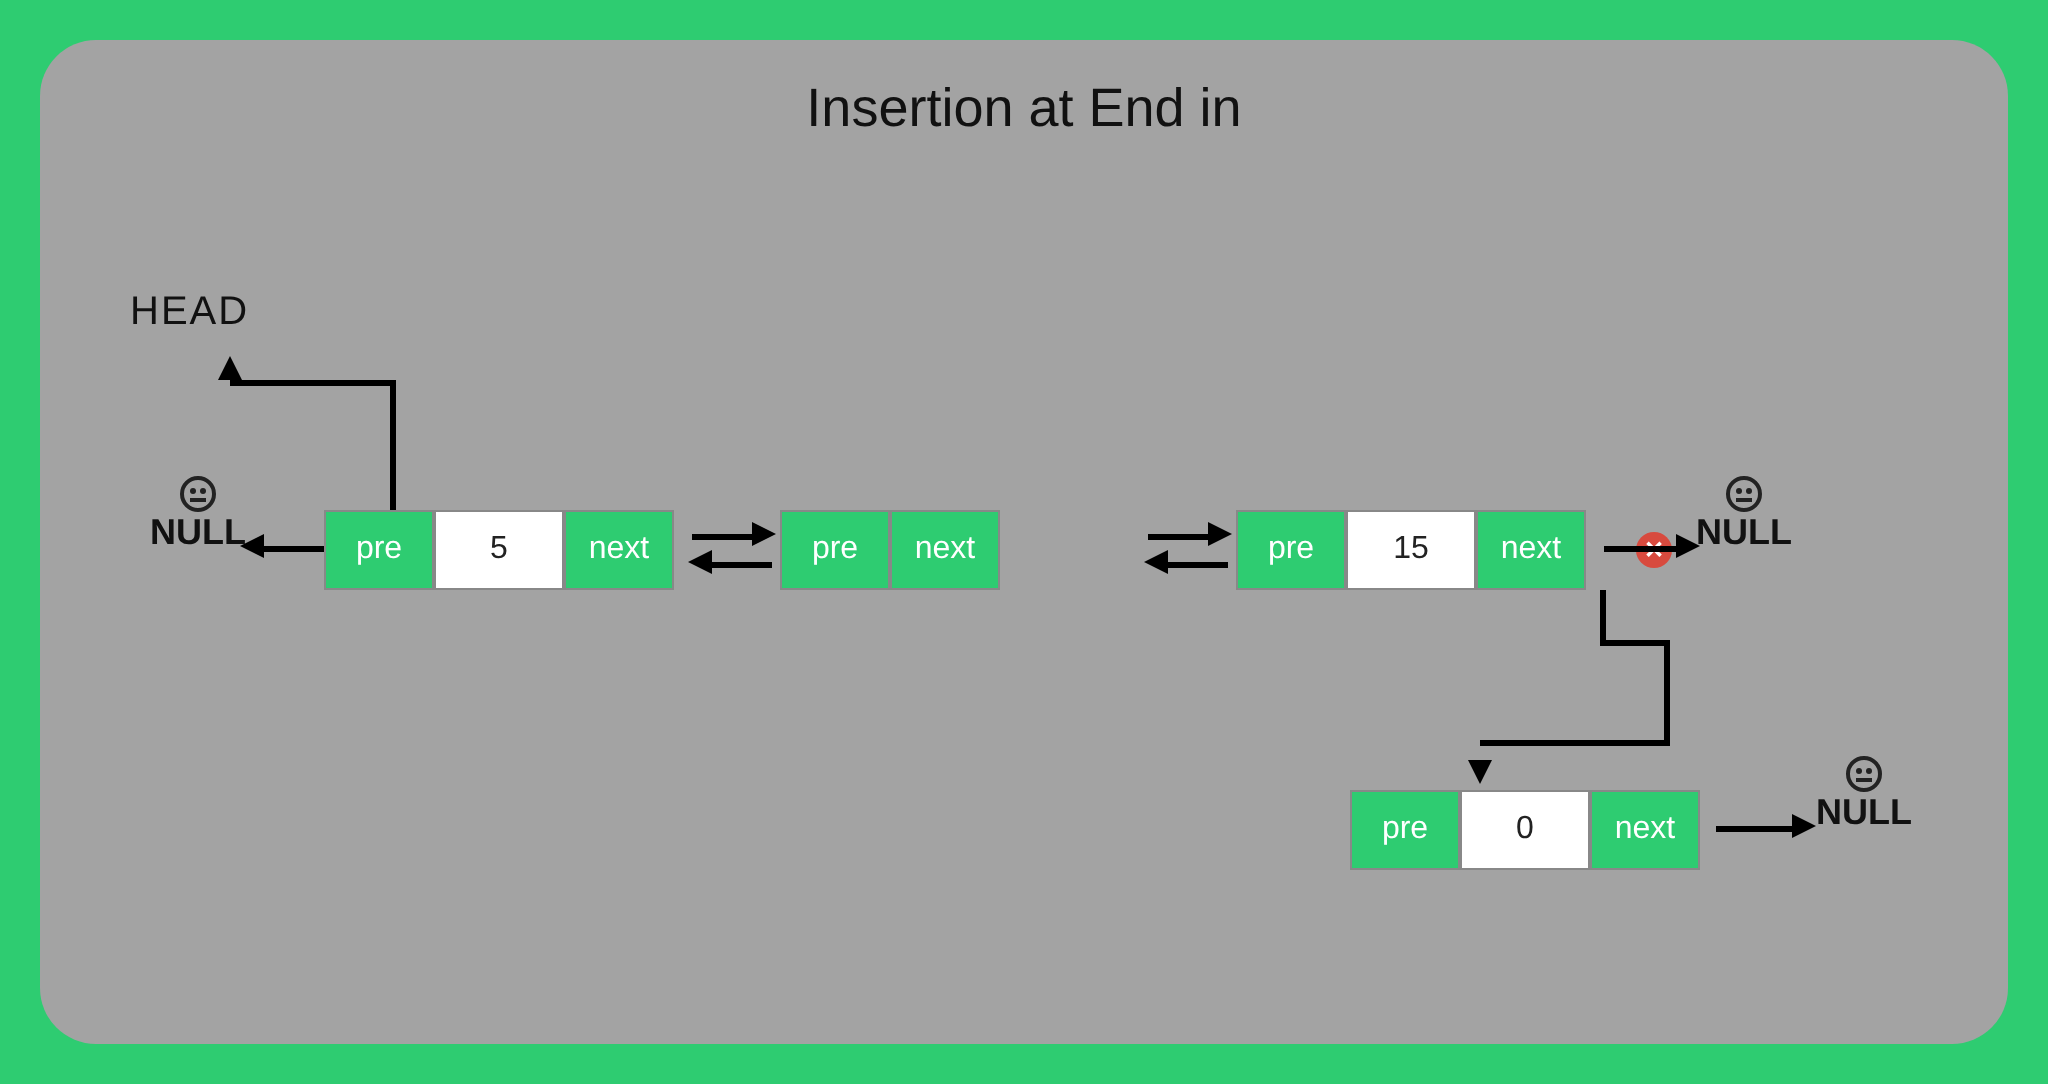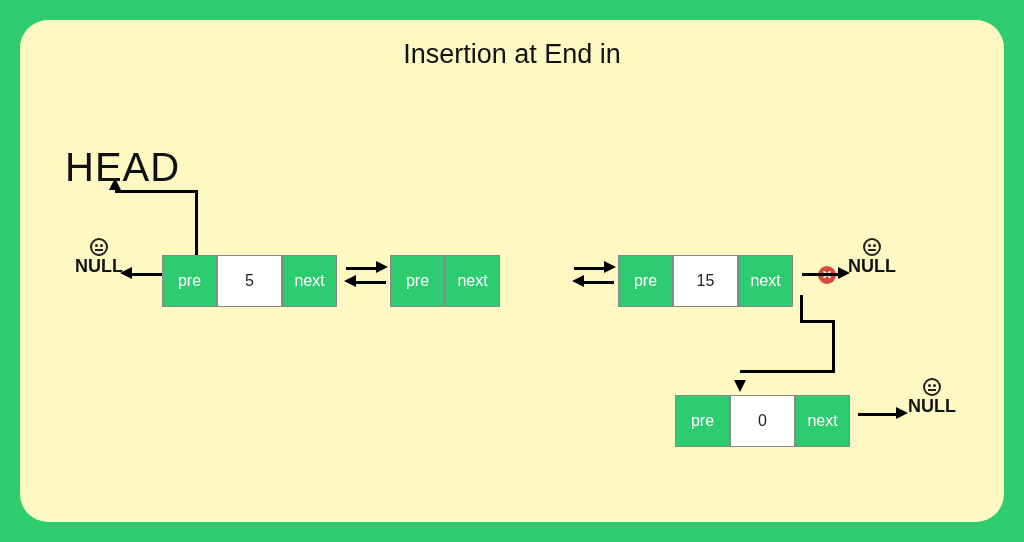--- a/index.html
+++ b/index.html
@@ -6,40 +6,40 @@
   body {
     width: 1024px;
     height: 542px;
     background: #2ECC71;
     font-family: -apple-system, BlinkMacSystemFont, "Segoe UI", Arial, sans-serif;
     position: relative;
   }
   .canvas {
     position: absolute;
     top: 20px; left: 20px; right: 20px; bottom: 20px;
-    background: #fef9c3;
+    background: #a3a3a3;
     border-radius: 28px;
     overflow: hidden;
   }
   .title {
     text-align: center;
     font-size: 27px;
     font-weight: 500;
     color: #111;
     line-height: 1.25;
     padding-top: 18px;
   }
   .stage {
     position: absolute;
     top: 0; left: 0;
     width: 100%; height: 100%;
   }
   .head-label {
     position: absolute;
-    font-size: 40px;
+    font-size: 20px;
     font-weight: 500;
     color: #111;
     letter-spacing: 1px;
   }
   .null-group {
     position: absolute;
     display: flex;
     flex-direction: column;
     align-items: center;
   }
@@ -66,21 +66,21 @@
     bottom: 3px; left: 3px;
   }
   .null-text {
     font-size: 18px;
     font-weight: 700;
     color: #111;
   }
   .node {
     position: absolute;
     display: flex;
-    height: 52px;
+    height: 40px;
   }
   .cell {
     border: 1px solid #888;
     display: flex;
     align-items: center;
     justify-content: center;
     font-size: 16px;
   }
   .cell.ptr {
     background: #2ECC71;

